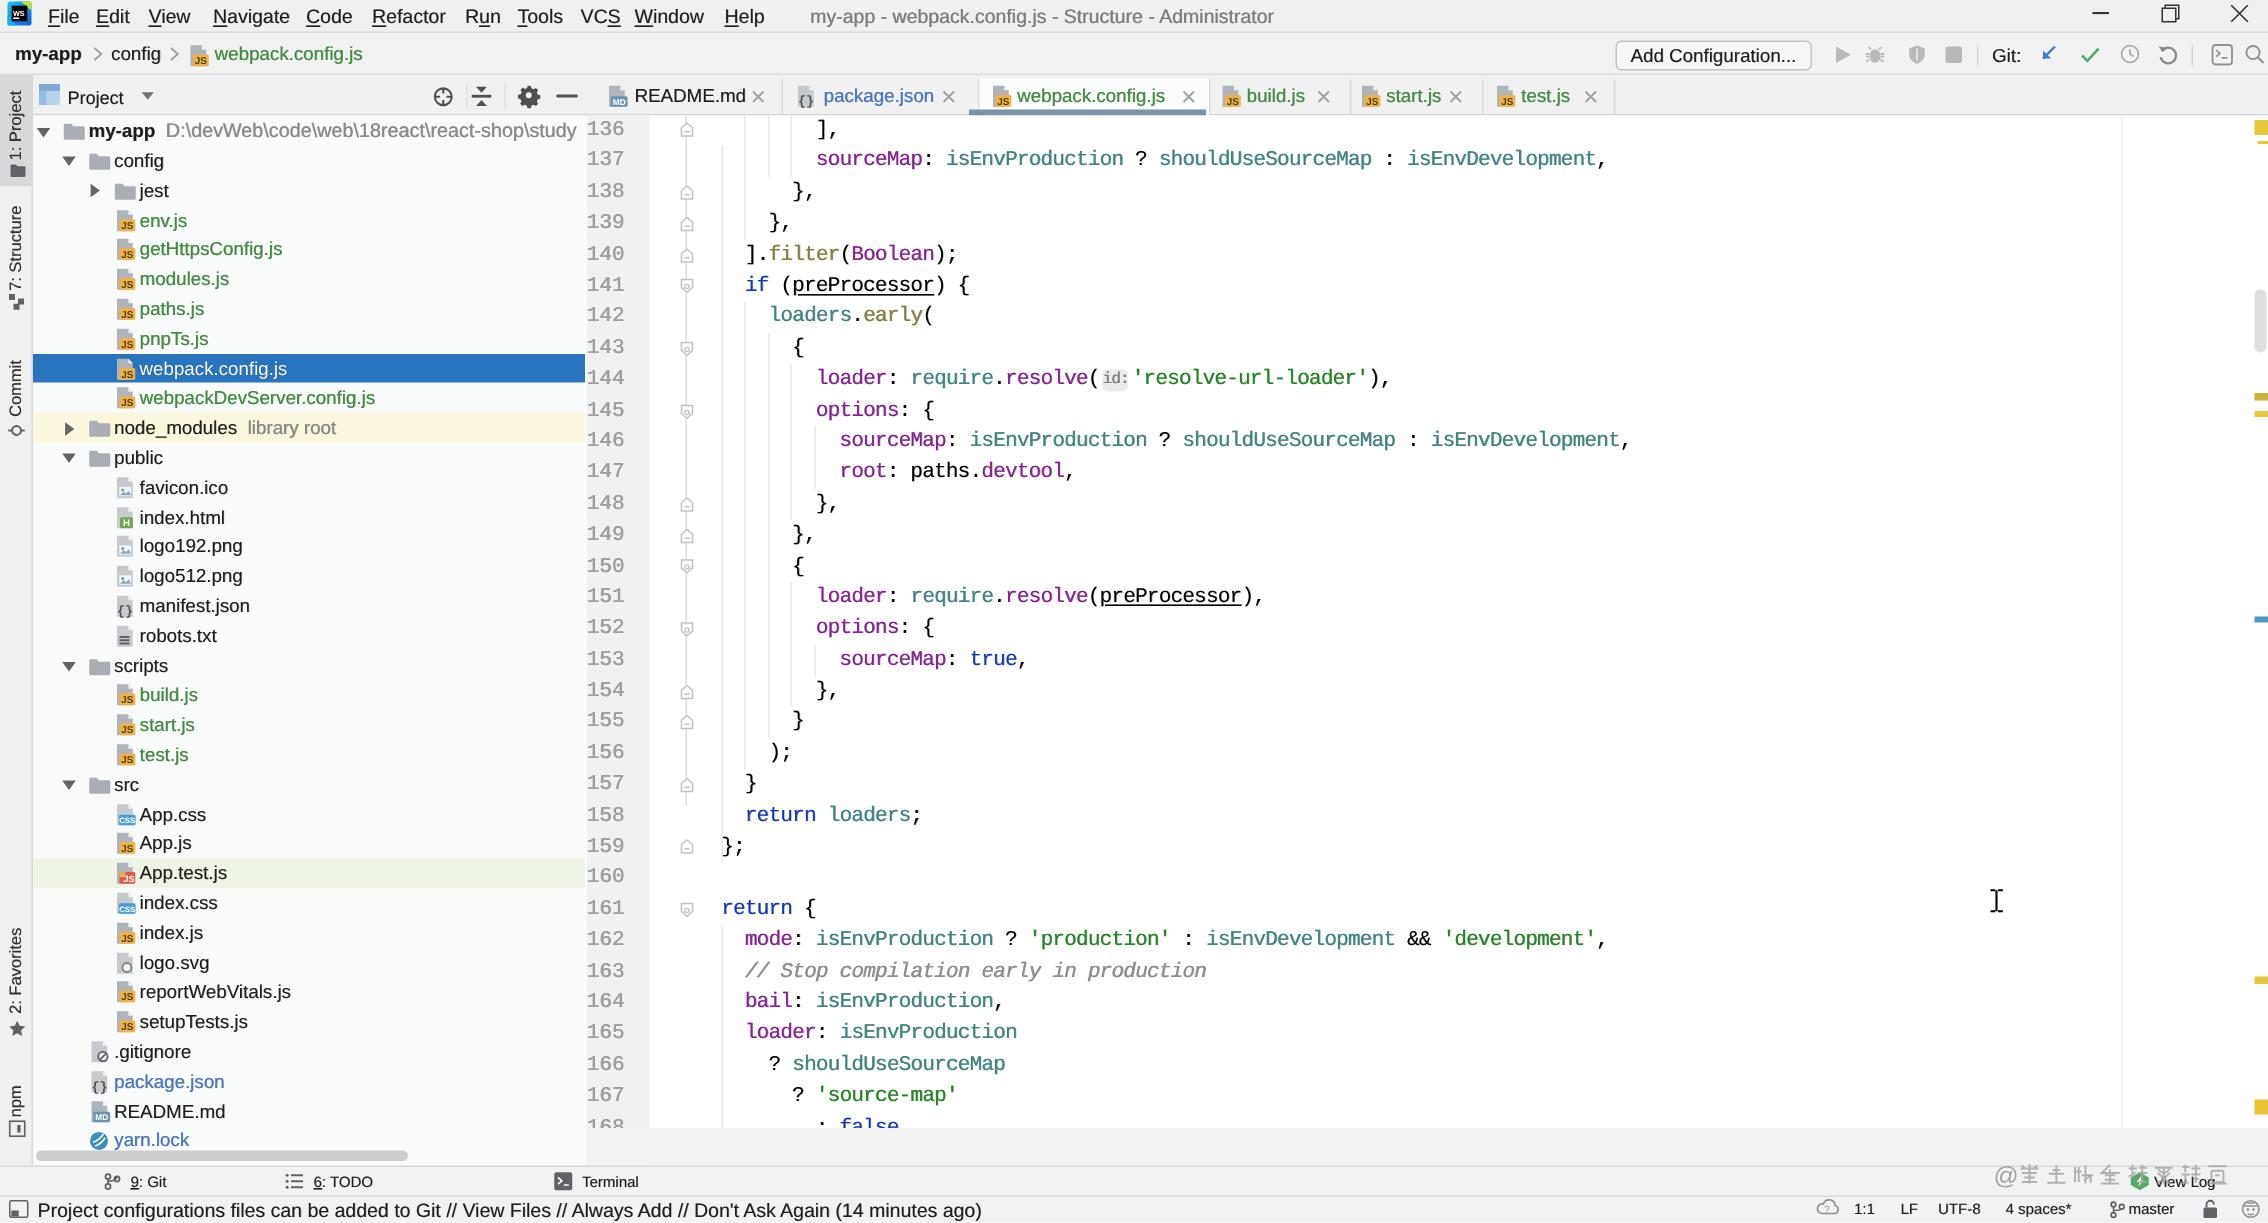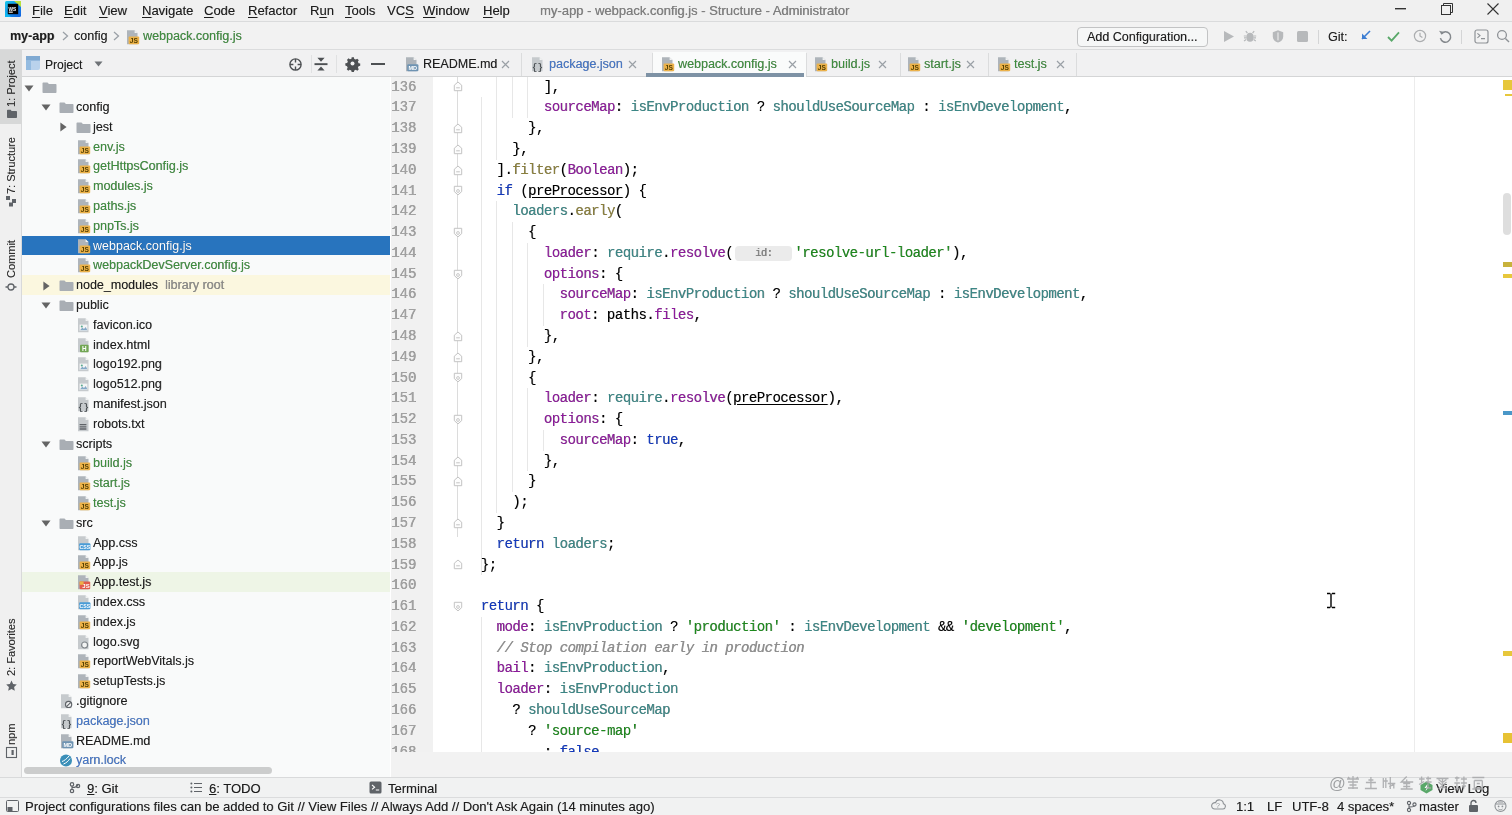--- a/index.html
+++ b/index.html
@@ -24,26 +24,26 @@
 .tree{font-size:12.5px;color:#1d1d1d;height:18px;line-height:18px}
 .green{color:#3E8E3E}.blue{color:#4476C9}.gray{color:#8A8A8A}
 pre{position:absolute;font-family:"Liberation Mono",monospace;font-size:14px;
   letter-spacing:-0.52px;line-height:20.78px;white-space:pre}
 #code{left:465px;top:76.6px;color:#000}
 #lnums{left:391px;top:76.6px;width:32px;text-align:left;color:#A2A2A2;letter-spacing:0}
 .p{color:#8E1A9C}.tl{color:#3B8786}.o{color:#8A7F3C}.b{color:#1138BE}
 .s{color:#1C8A1C}.cm{color:#8F8F8F;font-style:italic}
 .u{color:#000;text-decoration:underline;text-underline-offset:2px}
 .inlay{display:inline-block;background:#EBEBEB;border-radius:4px;color:#7F7F7F;
-  font-size:10.5px;height:15px;line-height:15px;padding:0 20px;margin:0 2px;
+  font-size:10.5px;height:15px;line-height:15px;padding:0 0;margin:0 2px;
   vertical-align:1px;font-family:"Liberation Mono",monospace}
 .guide{position:absolute;width:1px;background:#E7E7E7}
 .vtx{position:absolute;transform:rotate(-90deg);transform-origin:0 0;
   font-size:11px;color:#2f2f2f;left:4px;white-space:nowrap;height:14px;line-height:14px}
-.sb{font-size:13px;color:#1d1d1d;height:16px;line-height:16px}
+.sb{font-size:10px;color:#1d1d1d;height:16px;line-height:16px}
 .wm{position:absolute;left:1329px;top:774px}
 .sbmsg{font-size:13px;color:#1d1d1d;height:17px;line-height:17px}
 </style></head>
 <body>
 <div class="abs" id="titlebar"></div>
 <svg style="left:5px;top:1px" width="16" height="16" viewBox="0 0 16 16">
     <defs>
       <linearGradient id="wsg" x1="0" y1="0" x2="1" y2="1">
         <stop offset="0" stop-color="#19C9E8"></stop>
         <stop offset=".55" stop-color="#1488EA"></stop>
@@ -269,20 +269,21 @@
 <div class="abs" style="left:22px;top:77px;width:368px;height:701px;overflow:hidden">
     <div class="abs" style="left:0;top:158.6px;width:368px;height:19.8px;background:#2874BE"></div>
     <div class="abs" style="left:0;top:198.2px;width:368px;height:19.8px;background:#FBF7DF"></div>
     <div class="abs" style="left:0;top:495.2px;width:368px;height:19.8px;background:#EEF5E6"></div>
     <svg style="left:2px;top:5.6000000000000085px" width="10" height="10" viewBox="0 0 10 10">
       <path d="M0.5 2.4h9L5 8.6z" fill="#646464"></path>
     </svg>
     <svg style="left:19px;top:2.1000000000000085px" width="16" height="16" viewBox="0 0 16 16">
       <path d="M1.5 4.5c0-.6.4-1 1-1h4l1.4 1.6h6.6c.6 0 1 .4 1 1v7c0 .6-.4 1-1 1h-12c-.6 0-1-.4-1-1z" fill="#A9AEB4"></path>
     </svg>
+    <div class="t tree " style="left:37px;top:1.1px"><b>my-app</b>&nbsp; <span class="gray" style="font-size:13.2px">D:\devWeb\code\web\18react\react-shop\study</span></div>
     <svg style="left:19px;top:25.400000000000006px" width="10" height="10" viewBox="0 0 10 10">
       <path d="M0.5 2.4h9L5 8.6z" fill="#646464"></path>
     </svg>
     <svg style="left:36px;top:21.900000000000006px" width="16" height="16" viewBox="0 0 16 16">
       <path d="M1.5 4.5c0-.6.4-1 1-1h4l1.4 1.6h6.6c.6 0 1 .4 1 1v7c0 .6-.4 1-1 1h-12c-.6 0-1-.4-1-1z" fill="#A9AEB4"></path>
     </svg>
     <div class="t tree " style="left:54px;top:20.9px">config</div>
     <svg style="left:36px;top:45.20000000000002px" width="10" height="10" viewBox="0 0 10 10">
       <path d="M2.4 0.5l6.2 4.5-6.2 4.5z" fill="#646464"></path>
     </svg>
@@ -657,21 +658,21 @@
           <span class="p">sourceMap</span>: <span class="tl">isEnvProduction</span> ? <span class="tl">shouldUseSourceMap</span> : <span class="tl">isEnvDevelopment</span>,
         },
       },
     ].<span class="o">filter</span>(<span class="p">Boolean</span>);
     <span class="b">if</span> (<span class="u">preProcessor</span>) {
       <span class="tl">loaders</span>.<span class="o">early</span>(
         {
           <span class="p">loader</span>: <span class="tl">require</span>.<span class="p">resolve</span>(<span class="inlay">id:</span><span class="s">'resolve-url-loader'</span>),
           <span class="p">options</span>: {
             <span class="p">sourceMap</span>: <span class="tl">isEnvProduction</span> ? <span class="tl">shouldUseSourceMap</span> : <span class="tl">isEnvDevelopment</span>,
-            <span class="p">root</span>: paths.<span class="p">files</span>,
+            <span class="p">root</span>: paths.<span class="p">devtool</span>,
           },
         },
         {
           <span class="p">loader</span>: <span class="tl">require</span>.<span class="p">resolve</span>(<span class="u">preProcessor</span>),
           <span class="p">options</span>: {
             <span class="p">sourceMap</span>: <span class="b">true</span>,
           },
         }
       );
     }

